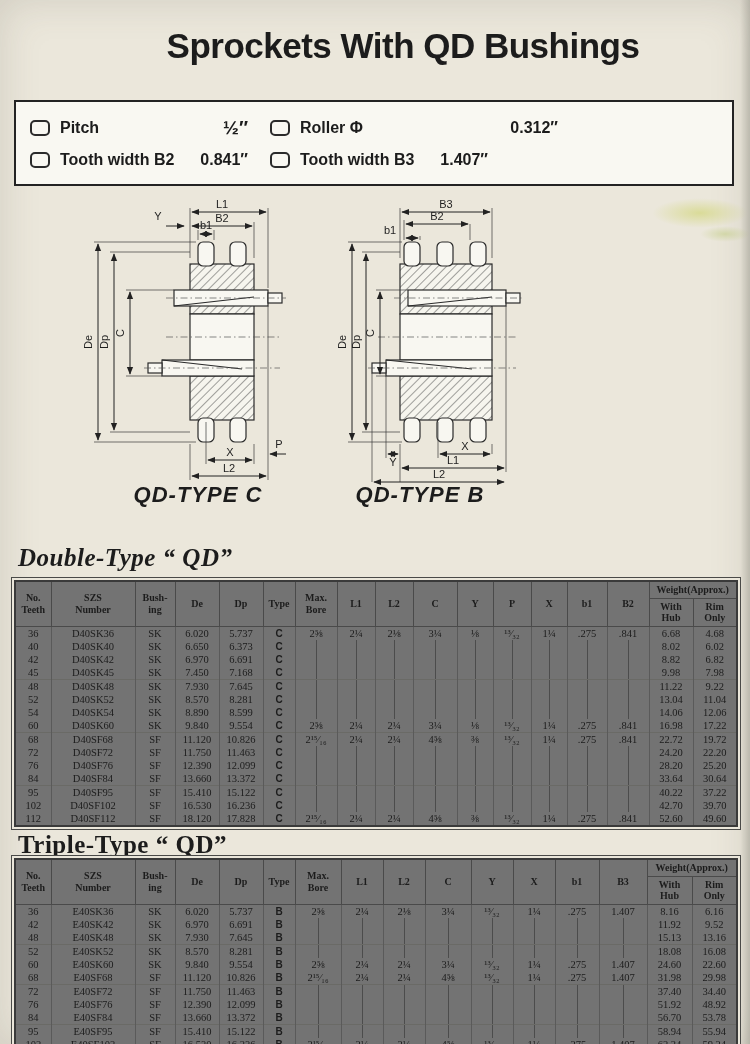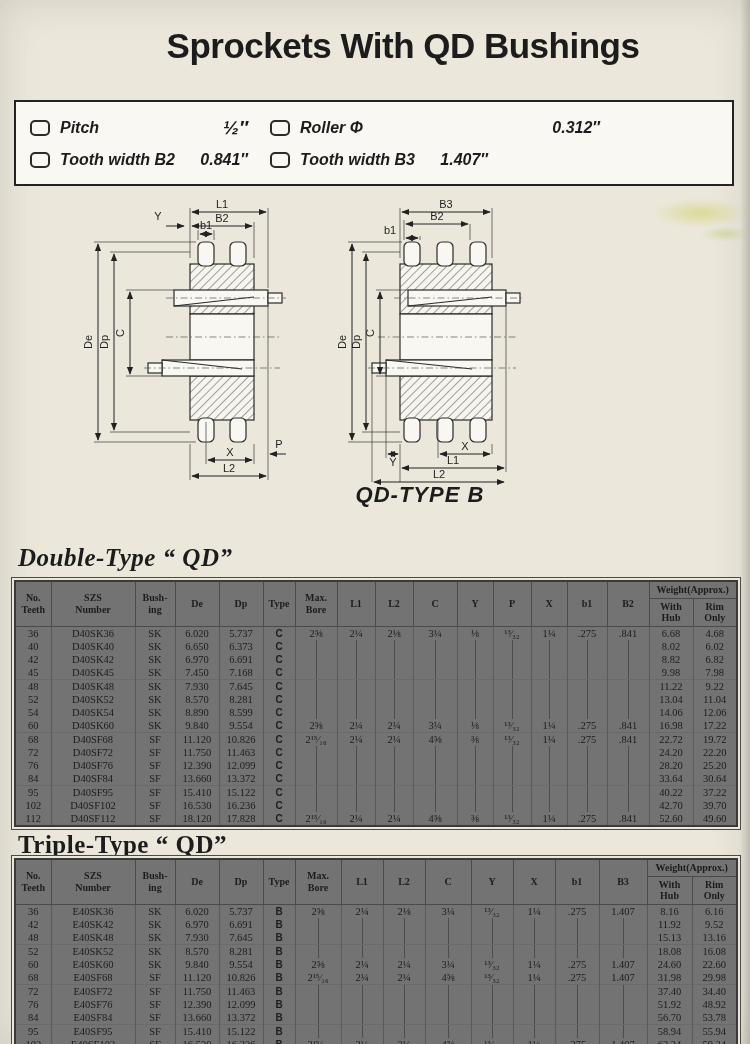--- a/index.html
+++ b/index.html
@@ -12,21 +12,21 @@
   .smudge1{position:absolute;left:652px;top:198px;width:96px;height:30px;
         background:radial-gradient(ellipse at center,rgba(196,204,70,.45),rgba(196,204,70,0) 70%);}
   .smudge2{position:absolute;left:700px;top:226px;width:50px;height:16px;
         background:radial-gradient(ellipse at center,rgba(170,190,80,.35),rgba(170,190,80,0) 70%);}
 
   .title{position:absolute;top:26px;left:0;width:100%;text-align:center;
         font-family:"Liberation Sans",sans-serif;font-weight:bold;font-size:35px;
         letter-spacing:-.5px;transform:translateX(28px);}
 
   .spec-box{position:absolute;left:14px;top:100px;width:720px;height:86px;box-sizing:border-box;
-        background:#f9f8f2;border:2px solid #232323;display:flex;flex-direction:column;justify-content:space-evenly;padding:4px 0;font-style:italic;}
+        background:#f9f8f2;border:2px solid #232323;display:flex;flex-direction:column;justify-content:space-evenly;padding:4px 0;}
   .spec-row{display:flex;align-items:center;padding:0 14px;}
   .spec-item{display:flex;align-items:center;width:240px;box-sizing:border-box;padding-right:22px;}
   .spec-check{display:inline-block;width:16px;height:12px;border:2px solid #2b2b2b;border-radius:5px;
         margin-right:10px;flex:none;background:#f9f8f2;}
   .spec-label{font-family:"Liberation Sans",sans-serif;font-weight:bold;font-size:16px;white-space:nowrap;}
   .spec-value{margin-left:auto;font-family:"Liberation Sans",sans-serif;font-weight:bold;font-size:16px;white-space:nowrap;}
   .spec-value.big{font-size:19px;}
 
   .diagram{position:absolute;}
   .diag-left{left:72px;top:196px;}
@@ -70,21 +70,21 @@
   <div class="spec-box">
     <div class="spec-row">
       <div class="spec-item">
         <span class="spec-check"></span>
         <span class="spec-label">Pitch</span>
         <span class="spec-value big">½″</span>
       </div>
       <div class="spec-item" style="width:430px;">
         <span class="spec-check"></span>
         <span class="spec-label">Roller Φ</span>
-        <span class="spec-value" style="margin-right:78px;">0.312″</span>
+        <span class="spec-value" style="margin-right:120px;">0.312″</span>
       </div>
     </div>
     <div class="spec-row">
       <div class="spec-item">
         <span class="spec-check"></span>
         <span class="spec-label">Tooth width B2</span>
         <span class="spec-value">0.841″</span>
       </div>
       <div class="spec-item">
         <span class="spec-check"></span>
@@ -237,20 +237,21 @@
     <text x="8" y="146" transform="rotate(-90 8 146)" text-anchor="middle">De</text>
     <text x="22" y="146" transform="rotate(-90 22 146)" text-anchor="middle">Dp</text>
     <text x="36" y="137" transform="rotate(-90 36 137)" text-anchor="middle">C</text>
     <text x="55" y="270" text-anchor="middle">Y</text>
     <text x="127" y="254" text-anchor="middle">X</text>
     <text x="115" y="268" text-anchor="middle">L1</text>
     <text x="101" y="282" text-anchor="middle">L2</text>
   </svg>
   </div>
 
+  <div class="caption cap-left">QD-TYPE C</div>
   <div class="caption cap-right">QD-TYPE B</div>
 
   <div class="section-heading head-double">Double-Type “ QD”</div>
 
   <div class="tbl-wrap wrap-double">
     <table id="double-table">
       <colgroup>
         <col style="width:36px">
           <col style="width:84px">
           <col style="width:40px">

